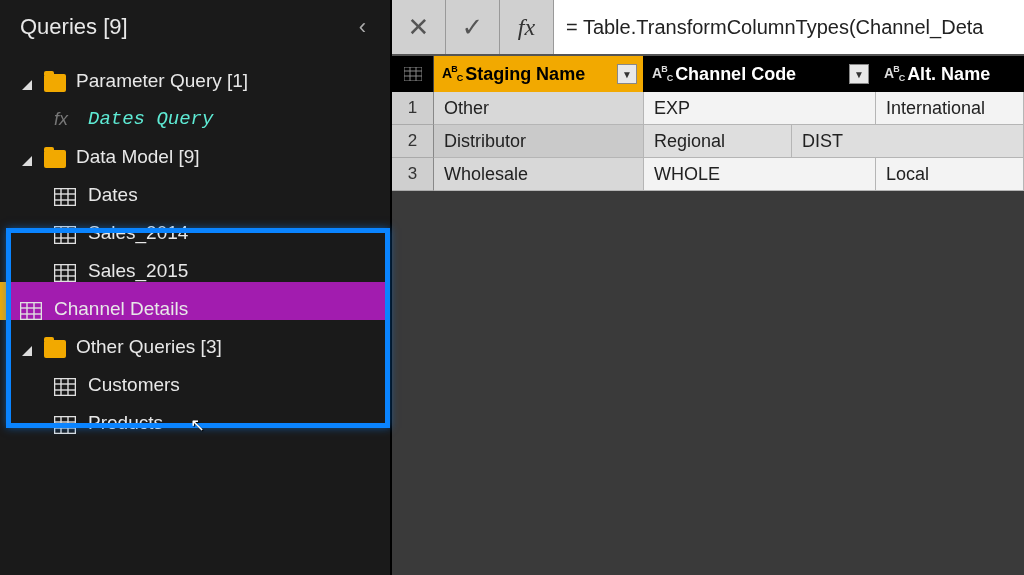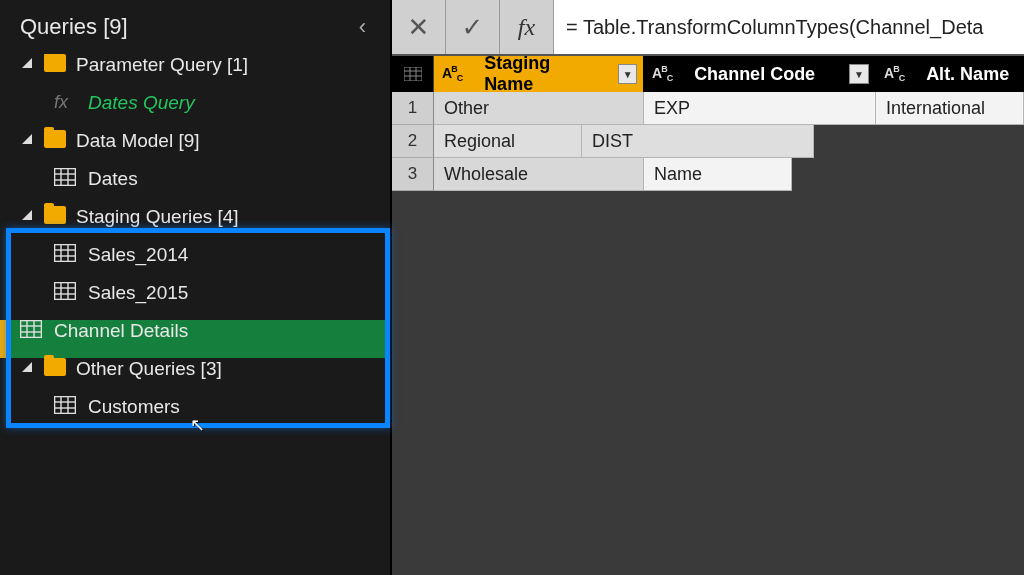--- a/index.html
+++ b/index.html
@@ -35,21 +35,21 @@
     color: #aaa;
     cursor: pointer;
     padding-right: 6px;
   }
   .tree {
     flex: 1;
     overflow: hidden;
   }
   .group-row, .item-row {
     display: flex;
-    align-items: flex-start;
+    align-items: flex-end;
     height: 38px;
     font-size: 19px;
     cursor: pointer;
     position: relative;
   }
   .group-row {
     padding-left: 22px;
     gap: 10px;
   }
   .item-row {
@@ -87,23 +87,23 @@
   }
   .table-icon svg { width: 22px; height: 18px; }
   .fx-icon {
     width: 22px;
     font-size: 18px;
     font-style: italic;
     color: #777;
     text-align: left;
   }
   .item-label { color: #e8e8e8; }
-  .dim .item-label { color: #22c55e; font-style: italic; }
+  .dim .item-label { color: #5eead4; font-style: italic; font-family: Liberation Mono, monospace; }
   .item-row.selected {
-    background: #15803d;
+    background: #a21caf;
     padding-left: 20px;
   }
   .item-row.selected::before {
     content: "";
     position: absolute;
     left: 0;
     top: 0;
     bottom: 0;
     width: 6px;
     background: #f2a900;
@@ -191,21 +191,21 @@
     justify-content: center;
   }
   .row-num-head svg { width: 18px; height: 14px; }
   .col-head {
     display: flex;
     align-items: center;
     padding: 0 6px 0 8px;
     font-size: 18px;
     font-weight: 600;
     border-right: 1px solid #000;
-    gap: 22px;
+    gap: 3px;
     position: relative;
     background: #000;
     color: #fff;
   }
   .col-head.selected {
     background: #f2a900;
     color: #000;
   }
   .type-icon {
     font-size: 14px;
@@ -292,73 +292,76 @@
       <div class="item-row">
         <span class="table-icon"><svg viewBox="0 0 22 18">
             <rect x="0.5" y="0.5" width="21" height="17" fill="none" stroke="#e0e0e0" stroke-width="1.6"></rect>
             <line x1="0" y1="6" x2="22" y2="6" stroke="#e0e0e0" stroke-width="1.4"></line>
             <line x1="0" y1="12" x2="22" y2="12" stroke="#e0e0e0" stroke-width="1.4"></line>
             <line x1="7" y1="0" x2="7" y2="18" stroke="#e0e0e0" stroke-width="1.4"></line>
             <line x1="14" y1="0" x2="14" y2="18" stroke="#e0e0e0" stroke-width="1.4"></line>
           </svg></span>
         <span class="item-label">Dates</span>
       </div>
+      <div class="item-row">
+        <span class="table-icon"><svg viewBox="0 0 22 18">
+            <rect x="0.5" y="0.5" width="21" height="17" fill="none" stroke="#e0e0e0" stroke-width="1.6"></rect>
+            <line x1="0" y1="6" x2="22" y2="6" stroke="#e0e0e0" stroke-width="1.4"></line>
+            <line x1="0" y1="12" x2="22" y2="12" stroke="#e0e0e0" stroke-width="1.4"></line>
+            <line x1="7" y1="0" x2="7" y2="18" stroke="#e0e0e0" stroke-width="1.4"></line>
+            <line x1="14" y1="0" x2="14" y2="18" stroke="#e0e0e0" stroke-width="1.4"></line>
+          </svg></span>
+        <span class="item-label">Sales_2014</span>
+      </div>
+      <div class="item-row">
+        <span class="table-icon"><svg viewBox="0 0 22 18">
+            <rect x="0.5" y="0.5" width="21" height="17" fill="none" stroke="#e0e0e0" stroke-width="1.6"></rect>
+            <line x1="0" y1="6" x2="22" y2="6" stroke="#e0e0e0" stroke-width="1.4"></line>
+            <line x1="0" y1="12" x2="22" y2="12" stroke="#e0e0e0" stroke-width="1.4"></line>
+            <line x1="7" y1="0" x2="7" y2="18" stroke="#e0e0e0" stroke-width="1.4"></line>
+            <line x1="14" y1="0" x2="14" y2="18" stroke="#e0e0e0" stroke-width="1.4"></line>
+          </svg></span>
+        <span class="item-label">Sales_2015</span>
+      </div>
+      <div class="item-row selected">
+        <span class="table-icon"><svg viewBox="0 0 22 18">
+            <rect x="0.5" y="0.5" width="21" height="17" fill="none" stroke="#e0e0e0" stroke-width="1.6"></rect>
+            <line x1="0" y1="6" x2="22" y2="6" stroke="#e0e0e0" stroke-width="1.4"></line>
+            <line x1="0" y1="12" x2="22" y2="12" stroke="#e0e0e0" stroke-width="1.4"></line>
+            <line x1="7" y1="0" x2="7" y2="18" stroke="#e0e0e0" stroke-width="1.4"></line>
+            <line x1="14" y1="0" x2="14" y2="18" stroke="#e0e0e0" stroke-width="1.4"></line>
+          </svg></span>
+        <span class="item-label">Channel Details</span>
+      </div>
       <div class="group-row">
         <span class="expand-caret" style="transform: translateY(1px);"><svg width="10" height="10" viewBox="0 0 10 10">
             <polygon points="0,10 10,10 10,0" fill="#ddd"></polygon>
           </svg></span>
         <span class="folder-icon"></span>
-        <span class="item-label">Staging Queries [4]</span>
+        <span class="item-label">Other Queries [3]</span>
       </div>
       <div class="item-row">
         <span class="table-icon"><svg viewBox="0 0 22 18">
             <rect x="0.5" y="0.5" width="21" height="17" fill="none" stroke="#e0e0e0" stroke-width="1.6"></rect>
             <line x1="0" y1="6" x2="22" y2="6" stroke="#e0e0e0" stroke-width="1.4"></line>
             <line x1="0" y1="12" x2="22" y2="12" stroke="#e0e0e0" stroke-width="1.4"></line>
             <line x1="7" y1="0" x2="7" y2="18" stroke="#e0e0e0" stroke-width="1.4"></line>
             <line x1="14" y1="0" x2="14" y2="18" stroke="#e0e0e0" stroke-width="1.4"></line>
           </svg></span>
-        <span class="item-label">Sales_2014</span>
+        <span class="item-label">Customers</span>
       </div>
       <div class="item-row">
         <span class="table-icon"><svg viewBox="0 0 22 18">
             <rect x="0.5" y="0.5" width="21" height="17" fill="none" stroke="#e0e0e0" stroke-width="1.6"></rect>
             <line x1="0" y1="6" x2="22" y2="6" stroke="#e0e0e0" stroke-width="1.4"></line>
             <line x1="0" y1="12" x2="22" y2="12" stroke="#e0e0e0" stroke-width="1.4"></line>
             <line x1="7" y1="0" x2="7" y2="18" stroke="#e0e0e0" stroke-width="1.4"></line>
             <line x1="14" y1="0" x2="14" y2="18" stroke="#e0e0e0" stroke-width="1.4"></line>
           </svg></span>
-        <span class="item-label">Sales_2015</span>
-      </div>
-      <div class="item-row selected">
-        <span class="table-icon"><svg viewBox="0 0 22 18">
-            <rect x="0.5" y="0.5" width="21" height="17" fill="none" stroke="#e0e0e0" stroke-width="1.6"></rect>
-            <line x1="0" y1="6" x2="22" y2="6" stroke="#e0e0e0" stroke-width="1.4"></line>
-            <line x1="0" y1="12" x2="22" y2="12" stroke="#e0e0e0" stroke-width="1.4"></line>
-            <line x1="7" y1="0" x2="7" y2="18" stroke="#e0e0e0" stroke-width="1.4"></line>
-            <line x1="14" y1="0" x2="14" y2="18" stroke="#e0e0e0" stroke-width="1.4"></line>
-          </svg></span>
-        <span class="item-label">Channel Details</span>
-      </div>
-      <div class="group-row">
-        <span class="expand-caret" style="transform: translateY(1px);"><svg width="10" height="10" viewBox="0 0 10 10">
-            <polygon points="0,10 10,10 10,0" fill="#ddd"></polygon>
-          </svg></span>
-        <span class="folder-icon"></span>
-        <span class="item-label">Other Queries [3]</span>
-      </div>
-      <div class="item-row">
-        <span class="table-icon"><svg viewBox="0 0 22 18">
-            <rect x="0.5" y="0.5" width="21" height="17" fill="none" stroke="#e0e0e0" stroke-width="1.6"></rect>
-            <line x1="0" y1="6" x2="22" y2="6" stroke="#e0e0e0" stroke-width="1.4"></line>
-            <line x1="0" y1="12" x2="22" y2="12" stroke="#e0e0e0" stroke-width="1.4"></line>
-            <line x1="7" y1="0" x2="7" y2="18" stroke="#e0e0e0" stroke-width="1.4"></line>
-            <line x1="14" y1="0" x2="14" y2="18" stroke="#e0e0e0" stroke-width="1.4"></line>
-          </svg></span>
-        <span class="item-label">Customers</span>
+        <span class="item-label">Products</span>
       </div>
     </div>
 
   <div class="highlight-box" id="highlight-box" style="top: 228px; height: 200px;"></div>
   <span class="cursor-arrow" id="cursor-arrow" style="left: 190px; top: 414px;">↖</span>
 </div>
 
 <div class="main">
   <div class="formula-bar">
     <div class="fb-btn">✕</div>
@@ -394,24 +397,26 @@
       </div>
       <div id="grid-body">
           <div class="grid-row">
             <div class="row-num">1</div>
             <div class="cell c1 sel-col">Other</div>
             <div class="cell c2">EXP</div>
             <div class="cell c3">International</div>
           </div>
           <div class="grid-row">
             <div class="row-num">2</div>
+            <div class="cell c1 sel-col">Distributor</div>
             <div class="cell c3">Regional</div>
             <div class="cell c2">DIST</div>
           </div>
           <div class="grid-row">
             <div class="row-num">3</div>
             <div class="cell c1 sel-col">Wholesale</div>
-            <div class="cell c3">Name</div>
+            <div class="cell c2">WHOLE</div>
+            <div class="cell c3">Local</div>
           </div>
         </div>
     </div>
   </div>
 </div>
 
 </body></html>

